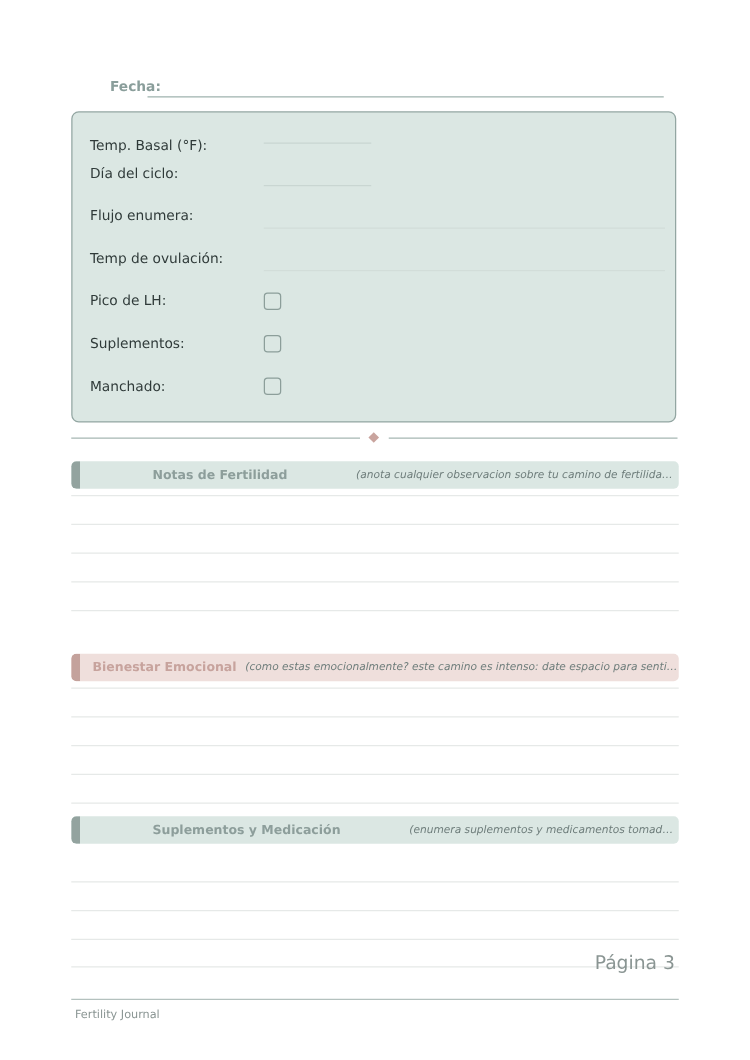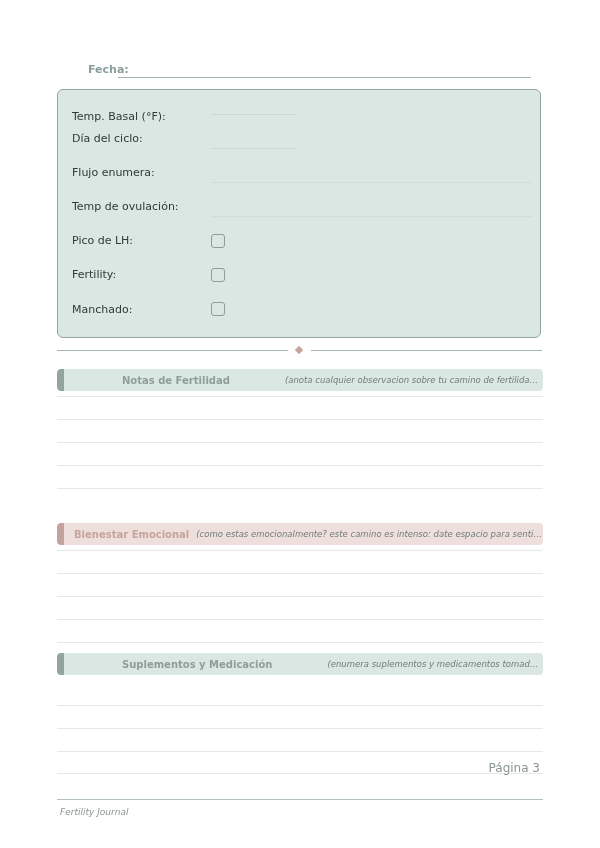--- a/index.html
+++ b/index.html
@@ -31,22 +31,22 @@
   .sh-green { background: #dbe7e3; gap: 48px; }
   .sh-green .bar { background: #93a39f; }
   .sh-green .title { color: #8d9e9b; }
   .sh-pink { background: #efdfdc; }
   .sh-pink .bar { background: #c4a29c; }
   .sh-pink .title { color: #c7a39d; }
 
   .write-line { left: 57px; width: 486px; height: 1px; background: #e6e9e8; }
 
   .footer-line { left: 57px; top: 799px; width: 486px; height: 1px; background: #b4c1be; }
-  .footer-left { left: 60px; top: 807px; font-size: 9px; color: #8a9593; font-style: italic; }
-  .footer-right { right: 60px; top: 761px; font-size: 12px; color: #8a9593; text-align: center; }
+  .footer-left { left: 60px; top: 807px; font-size: 9px; color: #8a9593; }
+  .footer-right { right: 60px; top: 761px; font-size: 15px; color: #8a9593; text-align: center; }
 </style>
 </head>
 <body>
 
 <div class="abs fecha-label">Fecha:</div>
 <div class="abs fecha-line"></div>
 
 <div class="abs card"></div>
 
 <div class="abs row-label" style="top:110px">Temp. Basal (°F):</div>
@@ -57,21 +57,21 @@
 
 <div class="abs row-label" style="top:166px">Flujo enumera:</div>
 <div class="abs long-line" style="top:182px"></div>
 
 <div class="abs row-label" style="top:200px">Temp de ovulación:</div>
 <div class="abs long-line" style="top:216px"></div>
 
 <div class="abs row-label" style="top:234px">Pico de LH:</div>
 <div class="abs checkbox" style="top:234px"></div>
 
-<div class="abs row-label" style="top:268px">Fertility:</div>
+<div class="abs row-label" style="top:268px">Suplementos:</div>
 <div class="abs checkbox" style="top:268px"></div>
 
 <div class="abs row-label" style="top:303px">Manchado:</div>
 <div class="abs checkbox" style="top:302px"></div>
 
 <div class="abs divider-left"></div>
 <div class="abs diamond"></div>
 <div class="abs divider-right"></div>
 
 <div class="abs section-header sh-green" style="top:369px">

